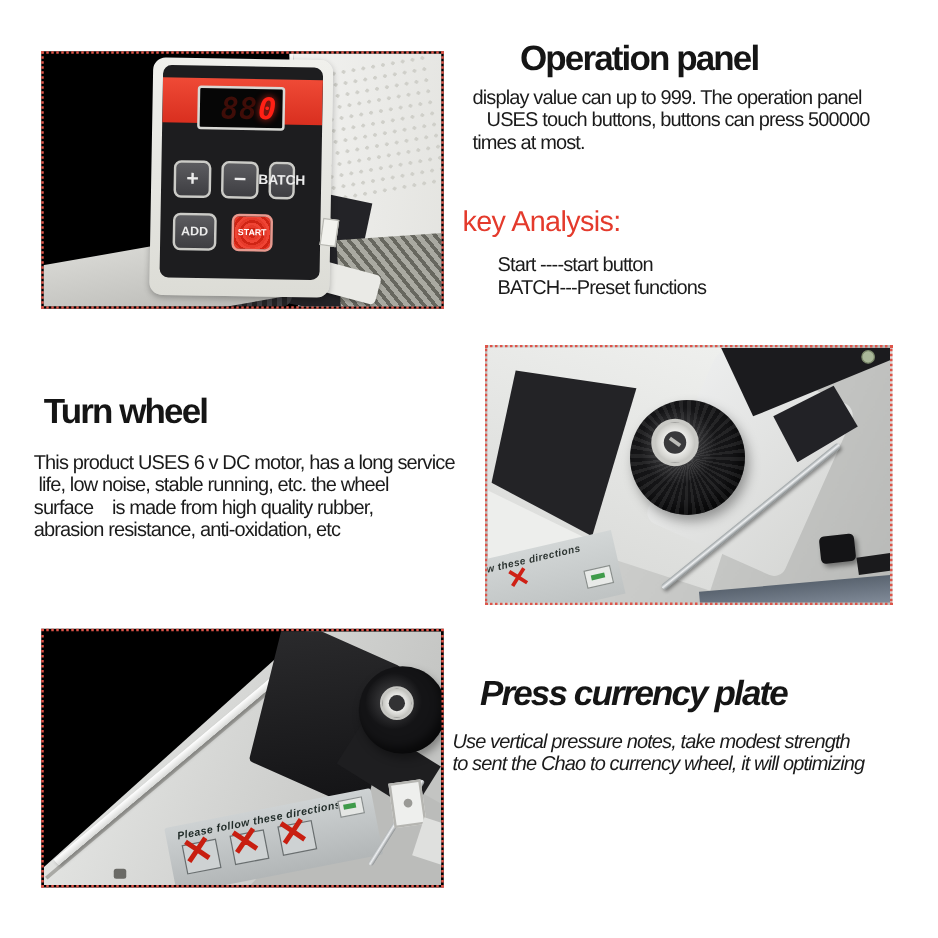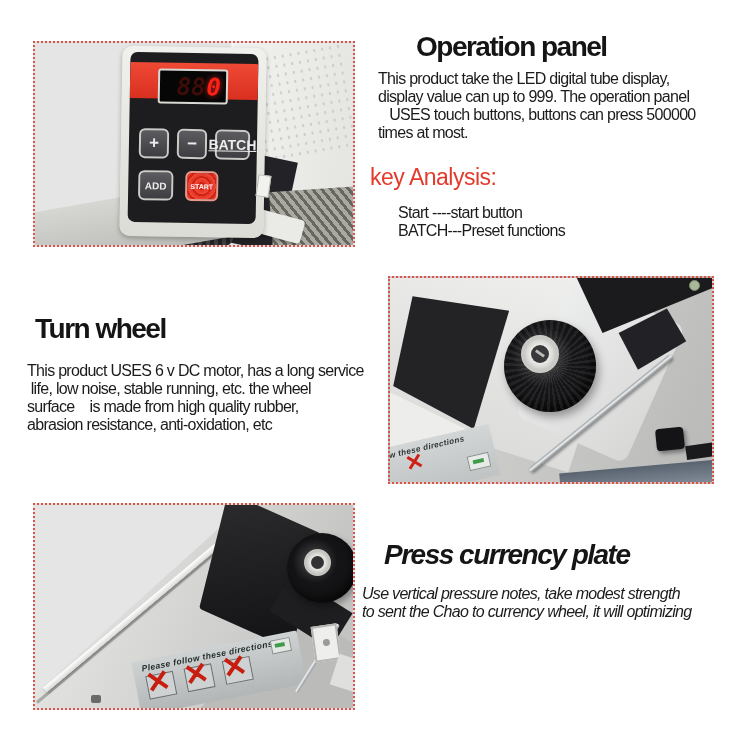--- a/index.html
+++ b/index.html
@@ -14,21 +14,21 @@
   .keyblock{left:370px;top:164px;width:360px;}
   .key-label{font-size:23px;letter-spacing:-0.5px;color:#e43a2c;}
   .key-lines{margin-top:13px;margin-left:28px;}
   .text2{left:27px;top:313px;width:372px;}
   .text2 .sec-title{margin-left:8px;}
   .text2 .body{margin-top:17px;}
   .text3{left:362px;top:539px;width:388px;font-style:italic;}
   .text3 .sec-title{margin-left:22px;}
   .text3 .body{margin-top:14px;}
   
-  .photo{position:absolute;border:2px dotted #de5348;background:#e5e5e5;overflow:hidden;box-sizing:border-box;}
+  .photo{position:absolute;border:2px dotted #de5348;background:#000000;overflow:hidden;box-sizing:border-box;}
   .photo1{left:33px;top:41px;width:322px;height:206px;}
   .photo2{left:388px;top:276px;width:326px;height:208px;background:linear-gradient(115deg,#d8d9d7 0%,#c8c9c7 55%,#b8b9b7 100%);}
   .photo3{left:33px;top:503px;width:322px;height:207px;}
   
   .p1-side{left:200px;top:-6px;width:128px;height:216px;background:linear-gradient(100deg,#f2f2f0,#e2e2de);transform:rotate(-2deg);border-left:3px solid #f8f8f5;}
   .p1-dots{left:220px;top:6px;width:94px;height:106px;transform:rotate(-10deg);
     background-image:radial-gradient(circle,#cfcfc9 1.3px,rgba(0,0,0,0) 1.5px);background-size:8px 9px;}
   .p1-darkgap{left:188px;top:112px;width:66px;height:92px;background:#232327;transform:rotate(12deg);}
   .p1-vent{left:236px;top:146px;width:92px;height:62px;transform:rotate(-4deg);
     background:repeating-linear-gradient(55deg,#67675f 0 3px,#a9a9a1 3px 7px);}
@@ -42,21 +42,21 @@
   .p1-led{position:absolute;left:28px;top:16px;width:70px;height:35px;background:#060606;border:2px solid #d8d8d4;border-radius:3px;
     display:flex;align-items:center;justify-content:flex-end;padding-right:5px;box-sizing:border-box;
     font-family:"DejaVu Sans Mono",monospace;font-weight:bold;font-style:italic;font-size:24px;line-height:1;}
   .p1-led .ghost{color:#3f0d08;margin-right:1px;}
   .p1-led .lit{color:#ff2015;text-shadow:0 0 6px rgba(255,48,32,.8);}
   .p1-row{position:absolute;display:flex;}
   .p1-row1{left:10px;top:76px;gap:8px;}
   .p1-row2{left:10px;top:118px;gap:12px;}
   .pbtn{width:30px;height:30px;background:linear-gradient(#5c5c60,#3e3e42);border:2px solid #cbcbc7;border-radius:6px;
     color:#ececec;display:flex;align-items:center;justify-content:center;font-size:17px;font-weight:bold;box-sizing:border-box;}
-  .pbtn.wide{width:35px;font-size:14px;letter-spacing:0;text-decoration:underline;}
+  .pbtn.wide{width:21px;font-size:11px;letter-spacing:0;}
   .pbtn.add{width:35px;font-size:10px;}
   .pbtn.start{width:33px;color:#fff;font-size:7px;border-color:#e8998e;
     background:repeating-radial-gradient(circle at 50% 50%,#ef4434 0 2px,#cf2414 2px 4px,#e63a2a 4px 6px);}
   .p1-clip{left:222px;top:132px;width:11px;height:20px;background:#f2f2ee;border:1px solid #b8b8b2;transform:rotate(8deg);}
   
   .p2-plate{left:-34px;top:-44px;width:250px;height:205px;background:linear-gradient(#f0f1ef,#dcdddb);transform:rotate(18deg);}
   .p2-dark-tl{left:0;top:0;width:322px;height:204px;background:#232326;
     clip-path:polygon(7% 9%,37% 16%,26% 74%,1% 53%);}
   .p2-white-edge{left:0;top:0;width:322px;height:204px;background:#edeeec;
     clip-path:polygon(0 56%,26% 76%,20% 100%,0 100%);}
@@ -146,21 +146,20 @@
         <div class="pbtn start">START</div>
       </div>
     </div>
   </div>
   <div class="abs p1-clip"></div>
 </div>
 
 <div class="abs text1">
   <div class="sec-title">Operation panel</div>
   <div class="body">
-    <div class="body-line">This product take the LED digital tube display,</div>
     <div class="body-line">display value can up to 999. The operation panel</div>
     <div class="body-line">   USES touch buttons, buttons can press 500000</div>
     <div class="body-line">times at most.</div>
   </div>
 </div>
 
 <div class="abs keyblock">
   <div class="key-label">key Analysis:</div>
   <div class="key-lines">
     <div class="body-line">Start ----start button</div>

